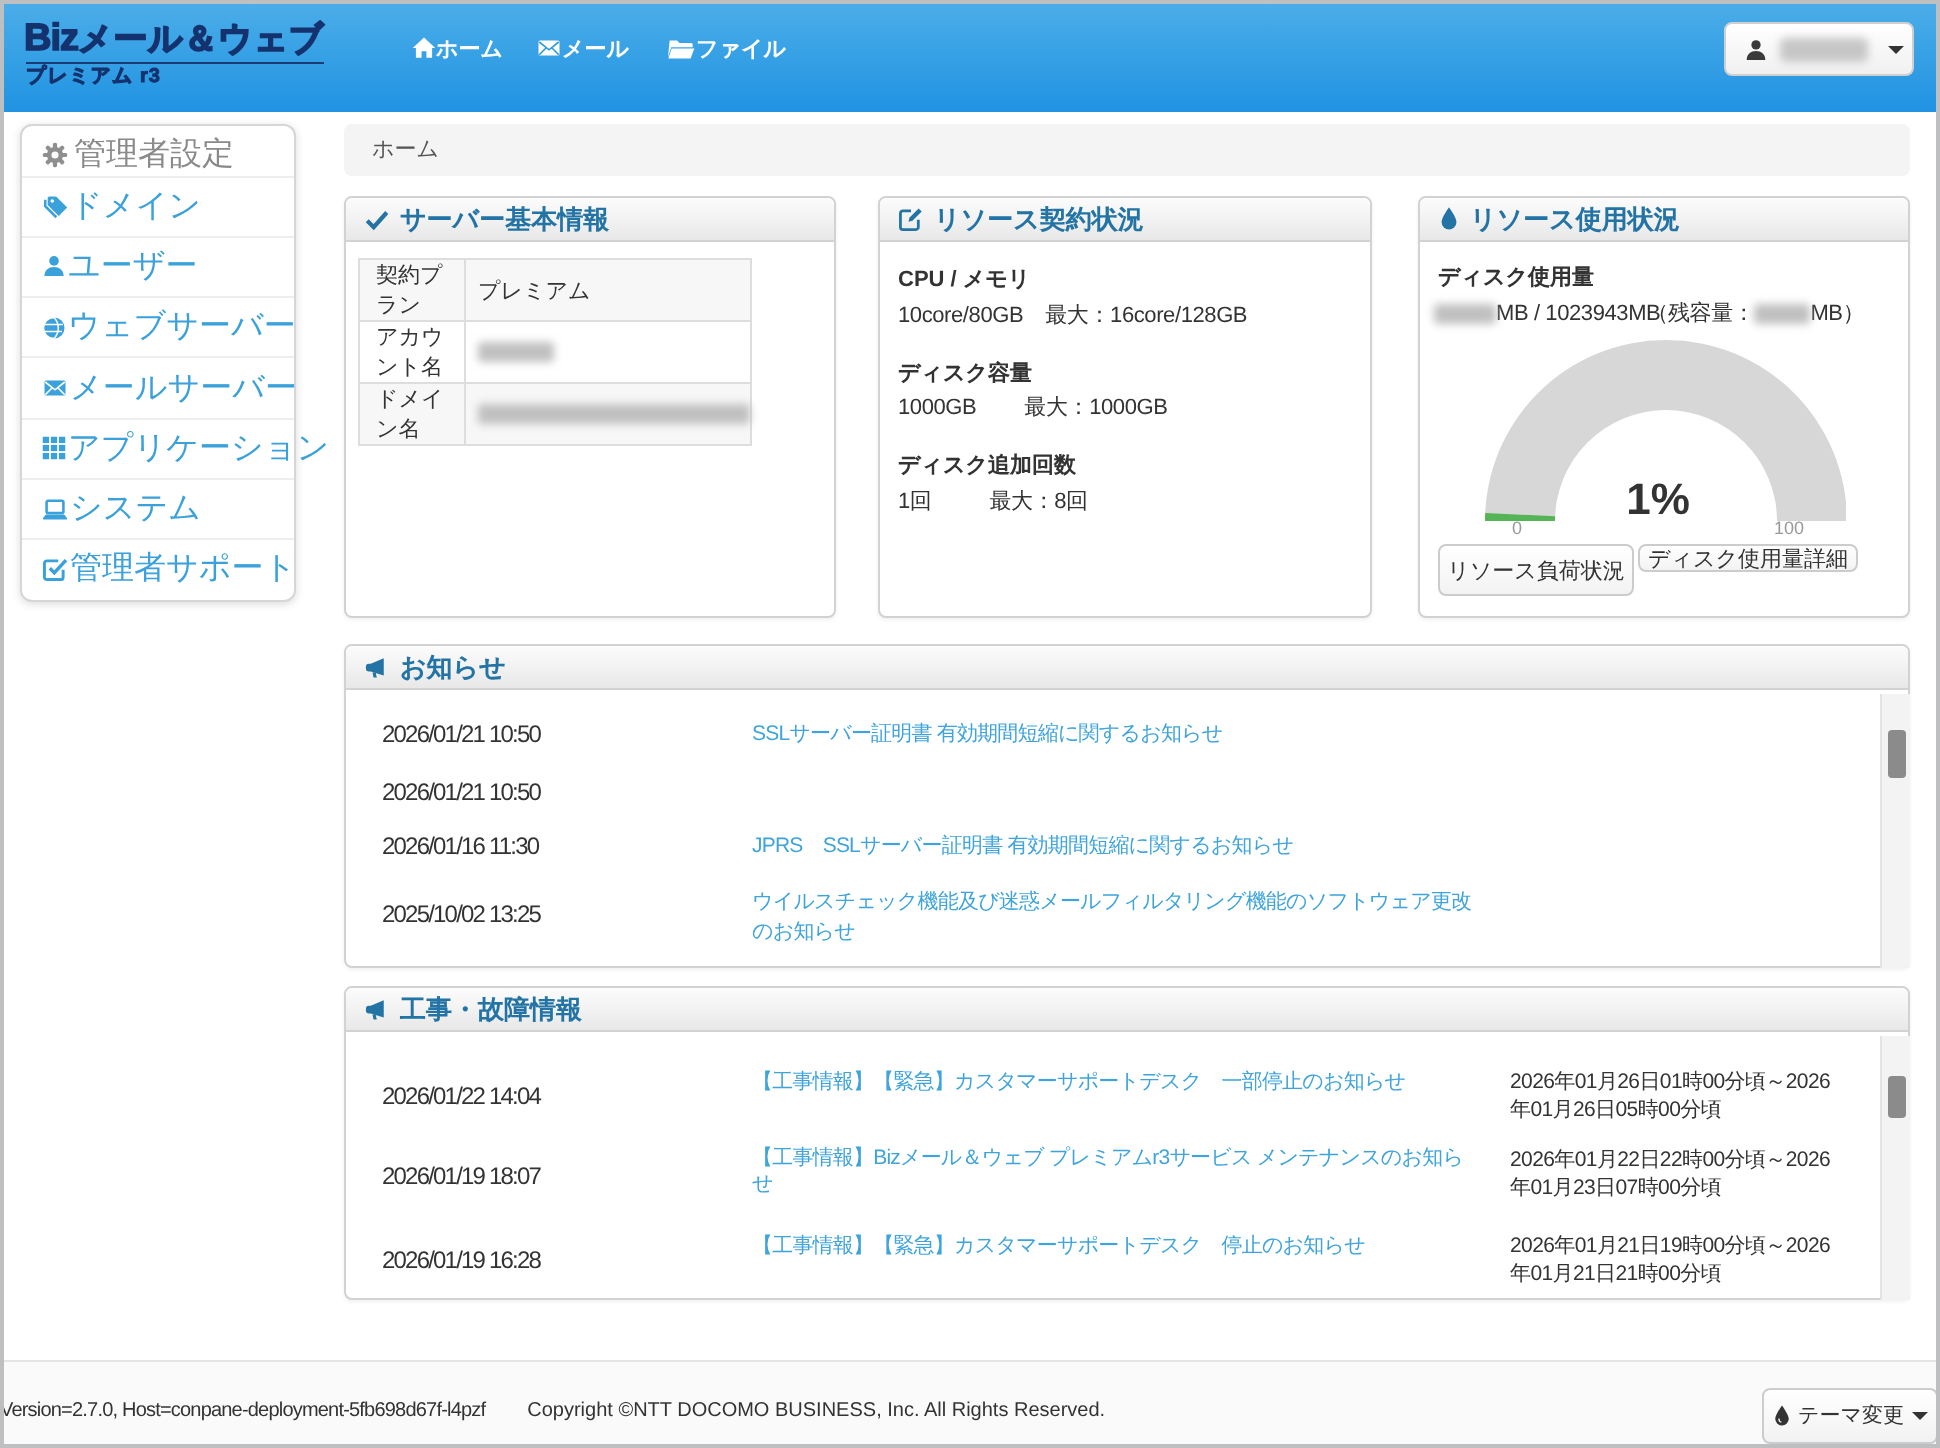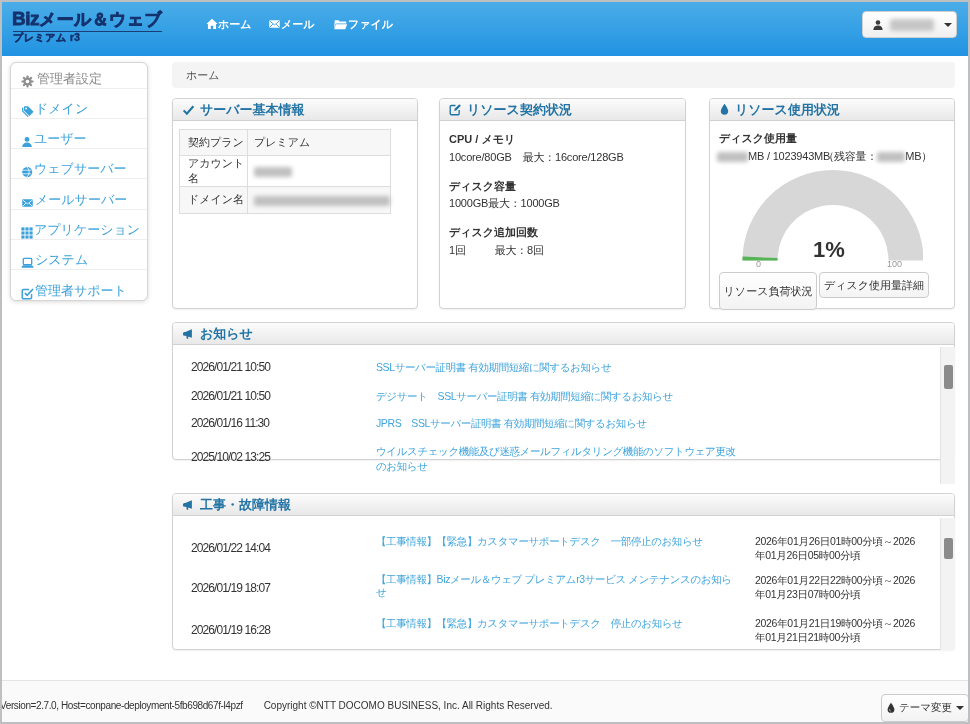--- a/index.html
+++ b/index.html
@@ -13,36 +13,36 @@
 #logoline{position:absolute;left:11px;top:29px;width:149px;height:1px;background:#1b3c74}
 #logo2{position:absolute;left:11px;top:29px;font-size:10px;font-weight:bold;color:#14336e;-webkit-text-stroke:0.5px #14336e;letter-spacing:0.5px}
 .nav{position:absolute;top:0;height:44px;display:flex;align-items:center;color:#fff;font-size:11px;font-weight:bold;white-space:nowrap}
 .nav svg{margin-right:0px}
 #ubtn{position:absolute;left:860px;top:9px;width:95px;height:27px;background:linear-gradient(#fff,#f0f0f0);border:1px solid #cfcfcf;border-radius:4px;display:flex;align-items:center}
 #ublur{width:44px;height:12px;background:#c6c6c6;border-radius:3px;filter:blur(2px);margin-left:6px}
 #ubtn .caret{margin-left:10px}
 .caret{width:0;height:0;border-left:4px solid transparent;border-right:4px solid transparent;border-top:4px solid #333;display:inline-block}
 
 #side{position:absolute;left:10px;top:62px;width:138px;background:#fff;border:1px solid #d6d6d6;border-radius:6px;box-shadow:0 1px 4px rgba(0,0,0,.15)}
-#side .it{height:30.3px;display:flex;align-items:flex-end;padding-left:10px;font-size:13px;color:#3ba1da;border-top:1px solid #eee;white-space:nowrap}
+#side .it{height:30.3px;display:flex;align-items:center;padding-left:10px;font-size:16px;color:#3ba1da;border-top:1px solid #eee;white-space:nowrap}
 #side .it:first-child{border-top:none;color:#8a8a8a;height:24.5px;padding-top:4px}
 #side .it svg{margin-right:1px;flex:none}
 
 #bc{position:absolute;left:172px;top:62px;width:783px;height:26px;background:#f4f4f4;border-radius:4px;font-size:11px;color:#555;line-height:26px;padding-left:14px}
 
 .panel{position:absolute;background:#fff;border:1px solid #d2d2d2;border-radius:4px;box-shadow:0 1px 2px rgba(0,0,0,.06)}
 .phead{height:22px;background:linear-gradient(#fcfcfc,#e8e8e8);border-bottom:1px solid #d2d2d2;border-radius:3px 3px 0 0;display:flex;align-items:center;padding-left:9px;font-size:13px;font-weight:bold;color:#2374a5;white-space:nowrap}
 .phead svg{margin-right:5px;flex:none}
 #p1{left:172px;top:98px;width:246px;height:211px}
 #p2{left:439px;top:98px;width:247px;height:211px}
 #p3{left:709px;top:98px;width:246px;height:211px}
-#p4{left:172px;top:322px;width:783px;height:138px}
+#p4{left:172px;top:322px;width:783px;height:162px}
 #p5{left:172px;top:493px;width:783px;height:157px}
 
-table{border-collapse:collapse;position:absolute;left:6px;top:30px;width:212px;font-size:11px;color:#333}
+table{border-collapse:collapse;position:absolute;left:6px;top:30px;width:197px;font-size:11px;color:#333}
 td{border:1px solid #ddd;height:26.3px;padding:0 0 0 6px;vertical-align:middle}
 tr:nth-child(odd){background:#f7f7f7}
 td:first-child{width:80px;padding-left:8px}
 .blur{display:inline-block;background:#c0c0c0;border-radius:2px;filter:blur(2px);vertical-align:middle}
 
 .grp{position:absolute;left:9px;font-size:11px;color:#333;letter-spacing:-0.2px;white-space:nowrap}
 .grp b{letter-spacing:0}
 
 #gauge{position:absolute;left:1px;top:62px}
 .btn{position:absolute;background:linear-gradient(#fff,#f3f3f3);border:1px solid #ccc;border-radius:4px;font-size:11px;color:#333;display:flex;align-items:center;justify-content:center;white-space:nowrap}
@@ -183,52 +183,51 @@
 
 <div class="panel" id="p2">
   <div class="phead">
     <svg width="13" height="13" viewBox="0 0 16 16">
         <path d="M12.5 8.5 V13 a1.5 1.5 0 0 1 -1.5 1.5 H3 A1.5 1.5 0 0 1 1.5 13 V4.5 A1.5 1.5 0 0 1 3 3 h5" fill="none" stroke="#2374a5" stroke-width="1.7"></path>
         <path fill="#2374a5" d="M7 7.2 L12.7 1.5 l1.9 1.9 L8.9 9.1 6.5 9.7 z"></path>
       </svg>リソース契約状況</div>
   <div class="grp" style="top:33px"><b>CPU / メモリ</b></div>
   <div class="grp" style="top:51px">10core/80GB<span style="margin-left:11px">最大：16core/128GB</span></div>
   <div class="grp" style="top:80px"><b>ディスク容量</b></div>
-  <div class="grp" style="top:97px">1000GB<span style="">最大：1000GB</span></div>
+  <div class="grp" style="top:97px">1000GB<span style="margin-left:24px">最大：1000GB</span></div>
   <div class="grp" style="top:126px"><b>ディスク追加回数</b></div>
   <div class="grp" style="top:144px">1回<span style="margin-left:29px">最大：8回</span></div>
 </div>
 
 <div class="panel" id="p3">
   <div class="phead">
     <svg width="11" height="13" viewBox="0 0 16 18">
         <path fill="#2374a5" d="M8 0.5 C8 0.5 2.6 8 2.6 11.2 a5.4 5.4 0 0 0 10.8 0 C13.4 8 8 0.5 8 0.5 z"></path>
       </svg>リソース使用状況</div>
   <div class="grp" style="top:32px"><b>ディスク使用量</b></div>
   <div class="grp" style="left:7px;top:50px"><span class="blur" style="width:31px;height:10px"></span>MB / 1023943MB<span style="margin-left:-7px">（残容量：</span><span class="blur" style="width:28px;height:10px"></span>MB）</div>
   <svg id="gauge" width="212" height="108" viewBox="0 0 212 108">
     <path d="M31.5 99.5 A90.5 90.5 0 0 1 212.5 99.5 L177.5 99.5 A55.5 55.5 0 0 0 66.5 99.5 Z" fill="#d7d7d7"></path>
     <path d="M31.5 99.5 A90.5 90.5 0 0 1 31.59 95.55 L66.55 97.08 A55.5 55.5 0 0 0 66.5 99.5 Z" fill="#55b455"></path>
     <text x="118" y="96" font-size="22" font-weight="bold" fill="#333" text-anchor="middle" font-family="Liberation Sans">1%</text>
     <text x="45" y="106" font-size="9" fill="#999" font-family="Liberation Sans">0</text>
     <text x="176" y="106" font-size="9" fill="#999" font-family="Liberation Sans">100</text>
   </svg>
-  <div class="btn" style="left:9px;top:173px;width:98px;height:38px">リソース負荷状況</div>
-  <div class="btn" style="left:109px;top:173px;width:110px;height:26px">ディスク使用量詳細</div>
+  <div class="btn" style="left:9px;top:173px;width:98px;height:26px">リソース負荷状況</div>
+  <div class="btn" style="left:109px;top:173px;width:110px;height:14px">ディスク使用量詳細</div>
 </div>
 
 <div class="panel" id="p4">
   <div class="phead">
     <svg width="13" height="12" viewBox="0 0 16 16">
         <path fill="#2374a5" d="M12.5 1.5 v11.5 L3.8 10.4 H2.6 A2 2 0 0 1 0.6 8.4 v-1.2 A2 2 0 0 1 2.6 5.2 h1.2 z M5 11 l0.7 3.4 h2.2 l-0.8 -3 z"></path>
       </svg>お知らせ</div>
   <div class="date" style="top:36.5px">2026/01/21 10:50</div>
   <div class="lnk" style="top:36.5px">SSLサーバー証明書 有効期間短縮に関するお知らせ</div>
   <div class="date" style="top:66px">2026/01/21 10:50</div>
-  <div class="lnk" style="top:66px">デジサート　SSLサーバー証明書 有効期間短縮に関するお知らせ</div>
   <div class="date" style="top:93px">2026/01/16 11:30</div>
   <div class="lnk" style="top:93px">JPRS　SSLサーバー証明書 有効期間短縮に関するお知らせ</div>
   <div class="date" style="top:126.5px">2025/10/02 13:25</div>
   <div class="lnk" style="top:120.5px">ウイルスチェック機能及び迷惑メールフィルタリング機能のソフトウェア更改<br>のお知らせ</div>
   <div class="strk" style="height:137px">
       <div class="sthumb" style="top:18px;height:24px"></div>
     </div>
 </div>
 
 <div class="panel" id="p5">

